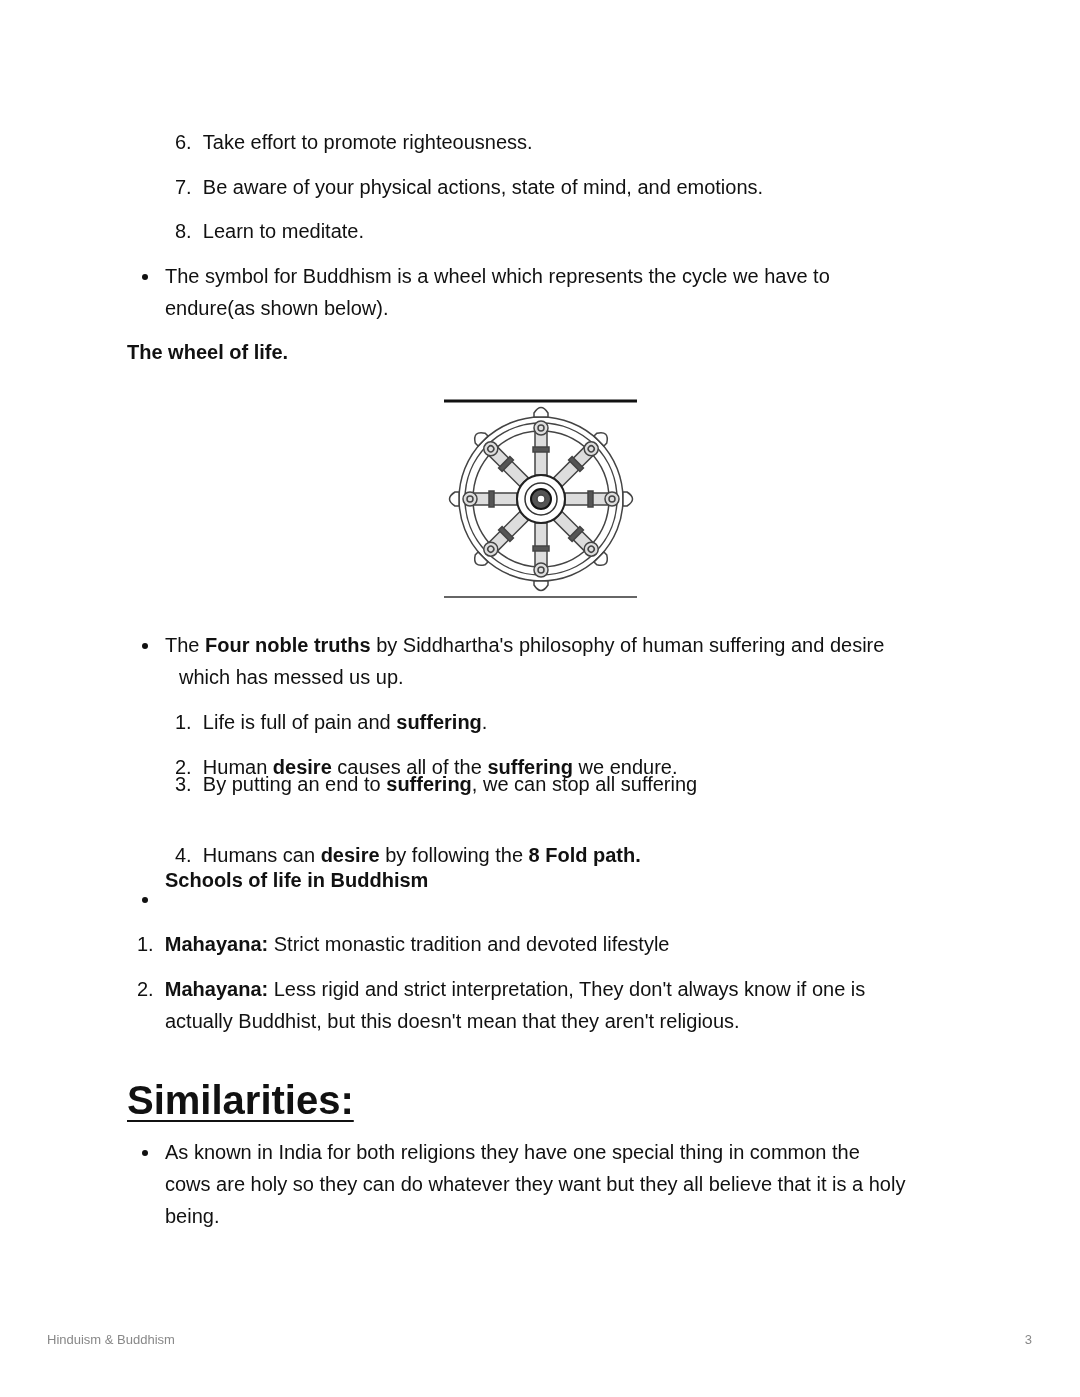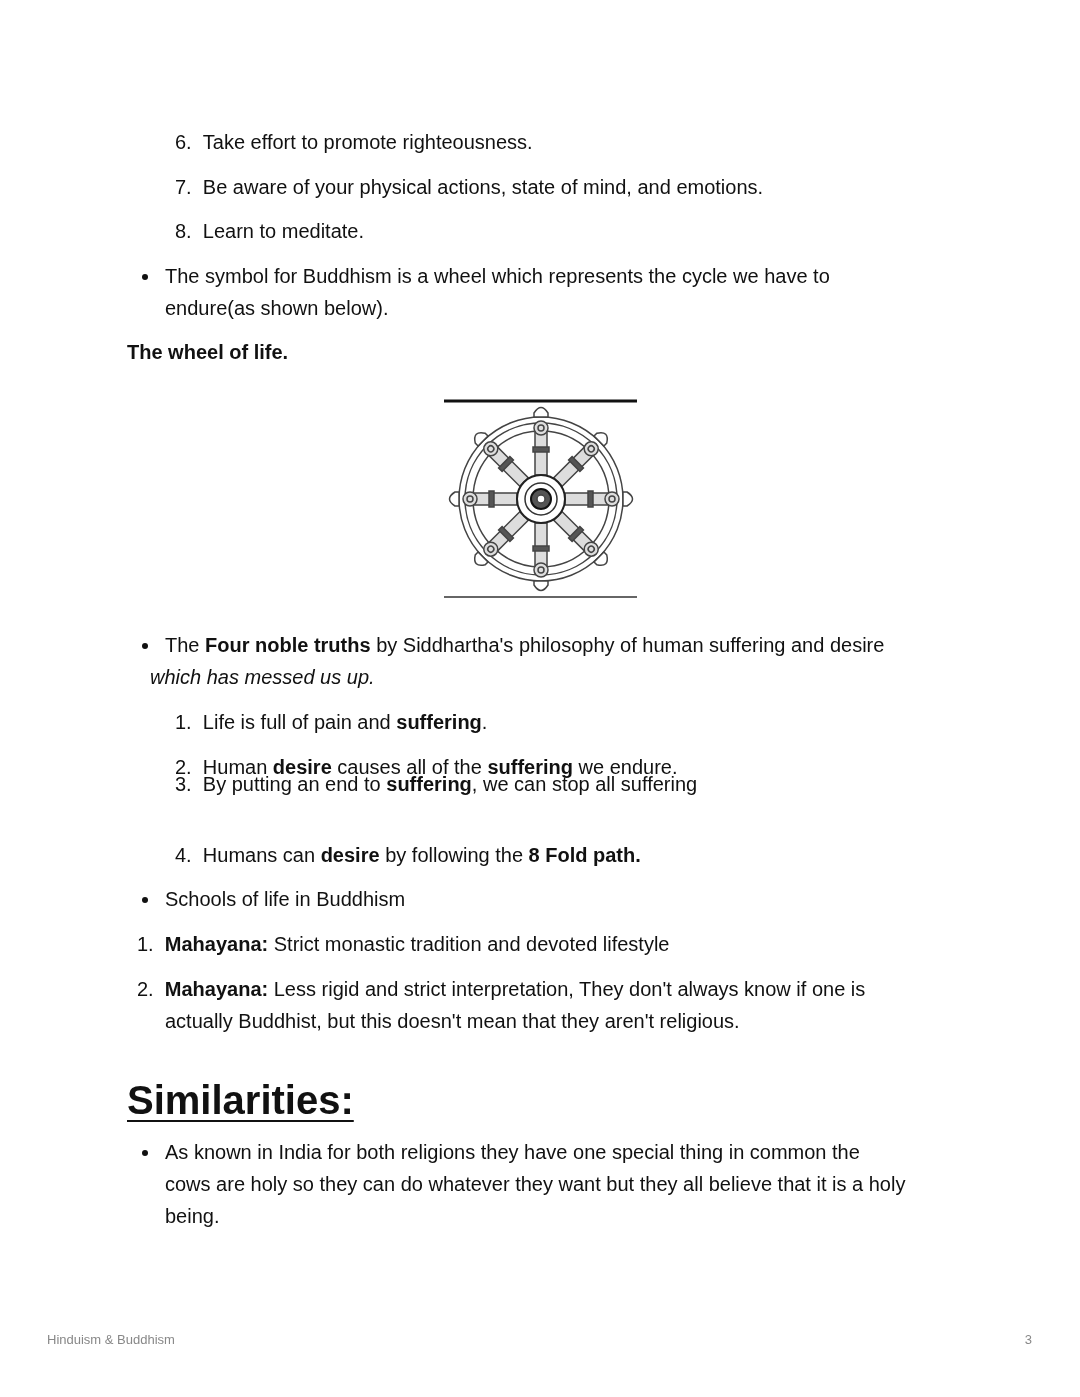--- a/index.html
+++ b/index.html
@@ -100,37 +100,37 @@
     </g>
     <circle r="24" fill="#fff" stroke="#222" stroke-width="2"></circle>
     <circle r="16" stroke="#333"></circle>
     <circle r="10" fill="#555" stroke="#111" stroke-width="2"></circle>
     <circle r="4" fill="#fff"></circle>
   </g>
 </svg>
 
 <span class="bullet" style="left:142px;top:643px;"></span>
 <div class="line" style="left:165px;top:629px;"><span>The </span><b>Four noble truths</b><span> by Siddhartha's philosophy of human suffering and desire</span></div>
-<div class="line" style="left:150px;top:661px;font-style:italic;">which has messed us up.</div>
+<div class="line" style="left:179px;top:661px;">which has messed us up.</div>
 
 <div class="line" style="left:175px;top:706px;">
   <span>1.</span>&nbsp;&nbsp;<span>Life is full of pain and </span><b>suffering</b><span>.</span>
 </div>
 <div class="line" style="left:175px;top:751px;">
   <span>2.</span>&nbsp;&nbsp;<span>Human </span><b>desire</b><span> causes all of the </span><b>suffering</b><span> we endure.</span>
 </div>
 <div class="line" style="left:175px;top:768px;text-align:center;">
   <span>3.</span>&nbsp;&nbsp;<span>By putting an end to </span><b>suffering</b><span>, we can stop all suffering</span>
 </div>
 <div class="line" style="left:175px;top:839px;">
   <span>4.</span>&nbsp;&nbsp;<span>Humans can </span><b>desire</b><span> by following the </span><b>8 Fold path.</b>
 </div>
 
 <span class="bullet" style="left:142px;top:897px;"></span>
-<div class="line" style="left:165px;top:883px;">Schools of life in Buddhism</div>
+<div class="line" style="left:165px;top:864px;font-weight:bold;">Schools of life in Buddhism</div>
 
 <div class="line" style="left:137px;top:928px;">
   <span>1.</span>&nbsp;&nbsp;<b>Mahayana:</b><span> Strict monastic tradition and devoted lifestyle</span>
 </div>
 <div class="line" style="left:137px;top:973px;">
   <span>2.</span>&nbsp;&nbsp;<b>Mahayana:</b><span> Less rigid and strict interpretation, They don't always know if one is</span>
 </div>
 <div class="line" style="left:165px;top:1005px;">actually Buddhist, but this doesn't mean that they aren't religious.</div>
 
 <div class="heading">Similarities:</div>

